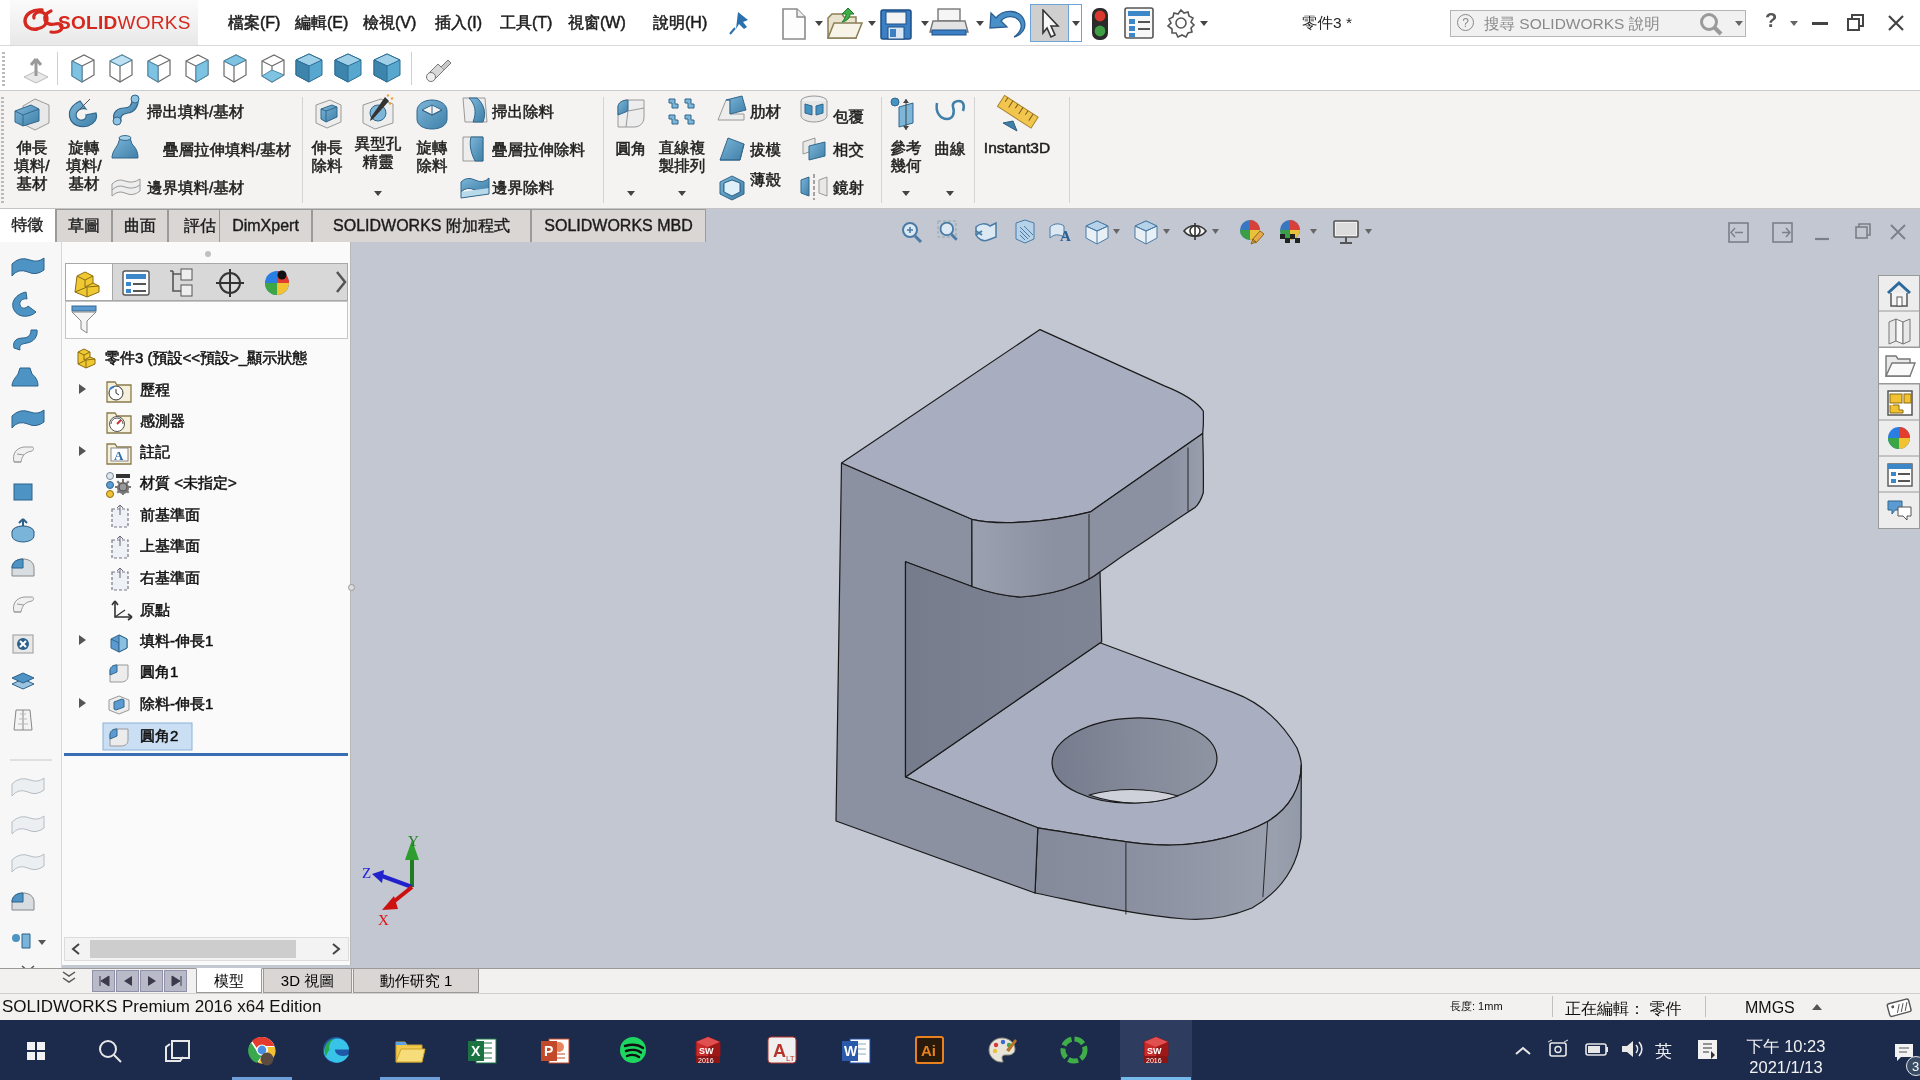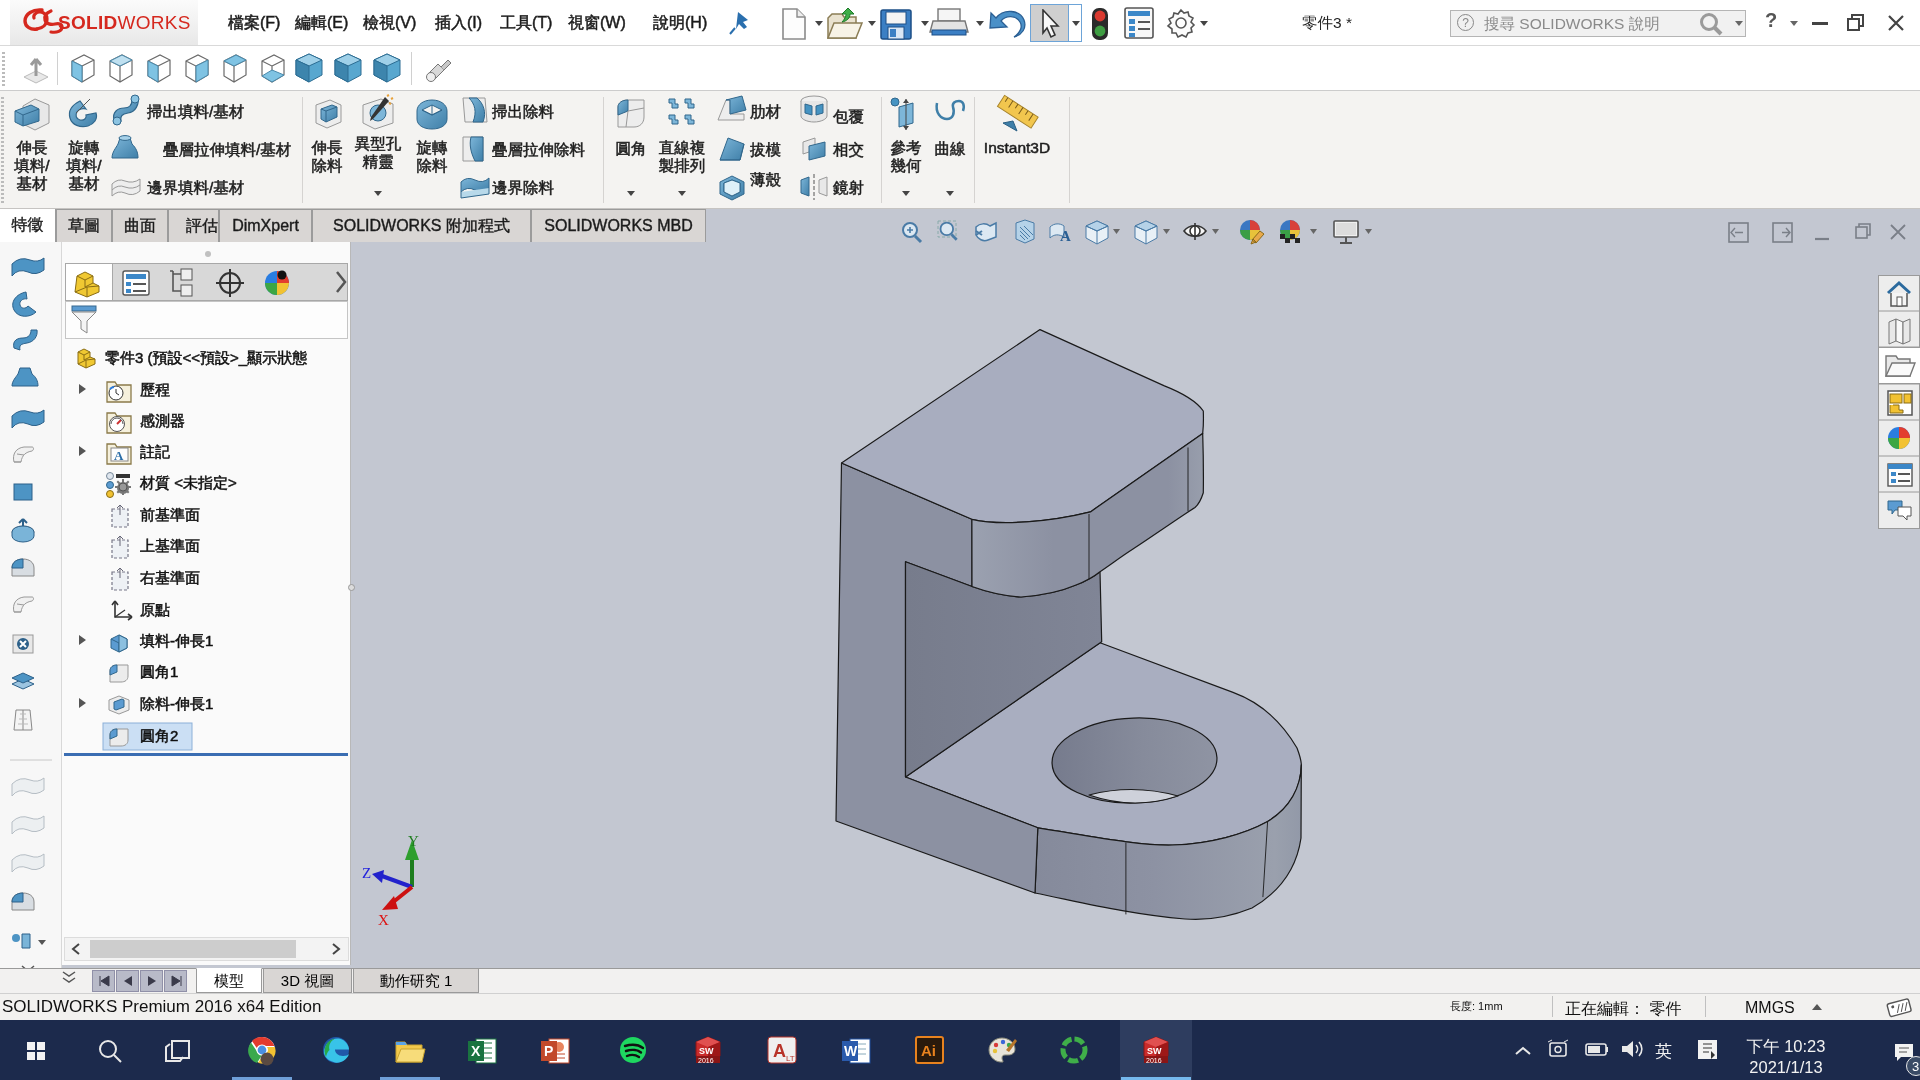--- a/index.html
+++ b/index.html
@@ -408,21 +408,21 @@
 <div class="caret" style="left:678px;top:100px;"></div>
 <div class="caret" style="left:902px;top:100px;"></div>
 <div class="caret" style="left:946px;top:100px;"></div>
 </div>
 
 
 <div class="abs" style="left:0;top:209px;width:712px;height:33px;">
 <div class="tab active" style="left:0;width:56px;">特徵</div>
 <div class="tab" style="left:56px;width:56px;">草圖</div>
 <div class="tab" style="left:112px;width:56px;">曲面</div>
-<div class="tab" style="left:168px;width:51px;text-align:right;">評估</div>
+<div class="tab" style="left:168px;width:64px;">評估</div>
 <div class="tab" style="left:219px;width:93px;">DimXpert</div>
 <div class="tab" style="left:312px;width:219px;">SOLIDWORKS 附加程式</div>
 <div class="tab" style="left:531px;width:175px;">SOLIDWORKS MBD</div>
 </div>
 
 
 <div class="abs" id="leftcol"></div>
 <svg class="abs" style="left:8px;top:252px;" width="48" height="740" viewBox="0 0 48 740">
 <defs>
 <g id="li1">

